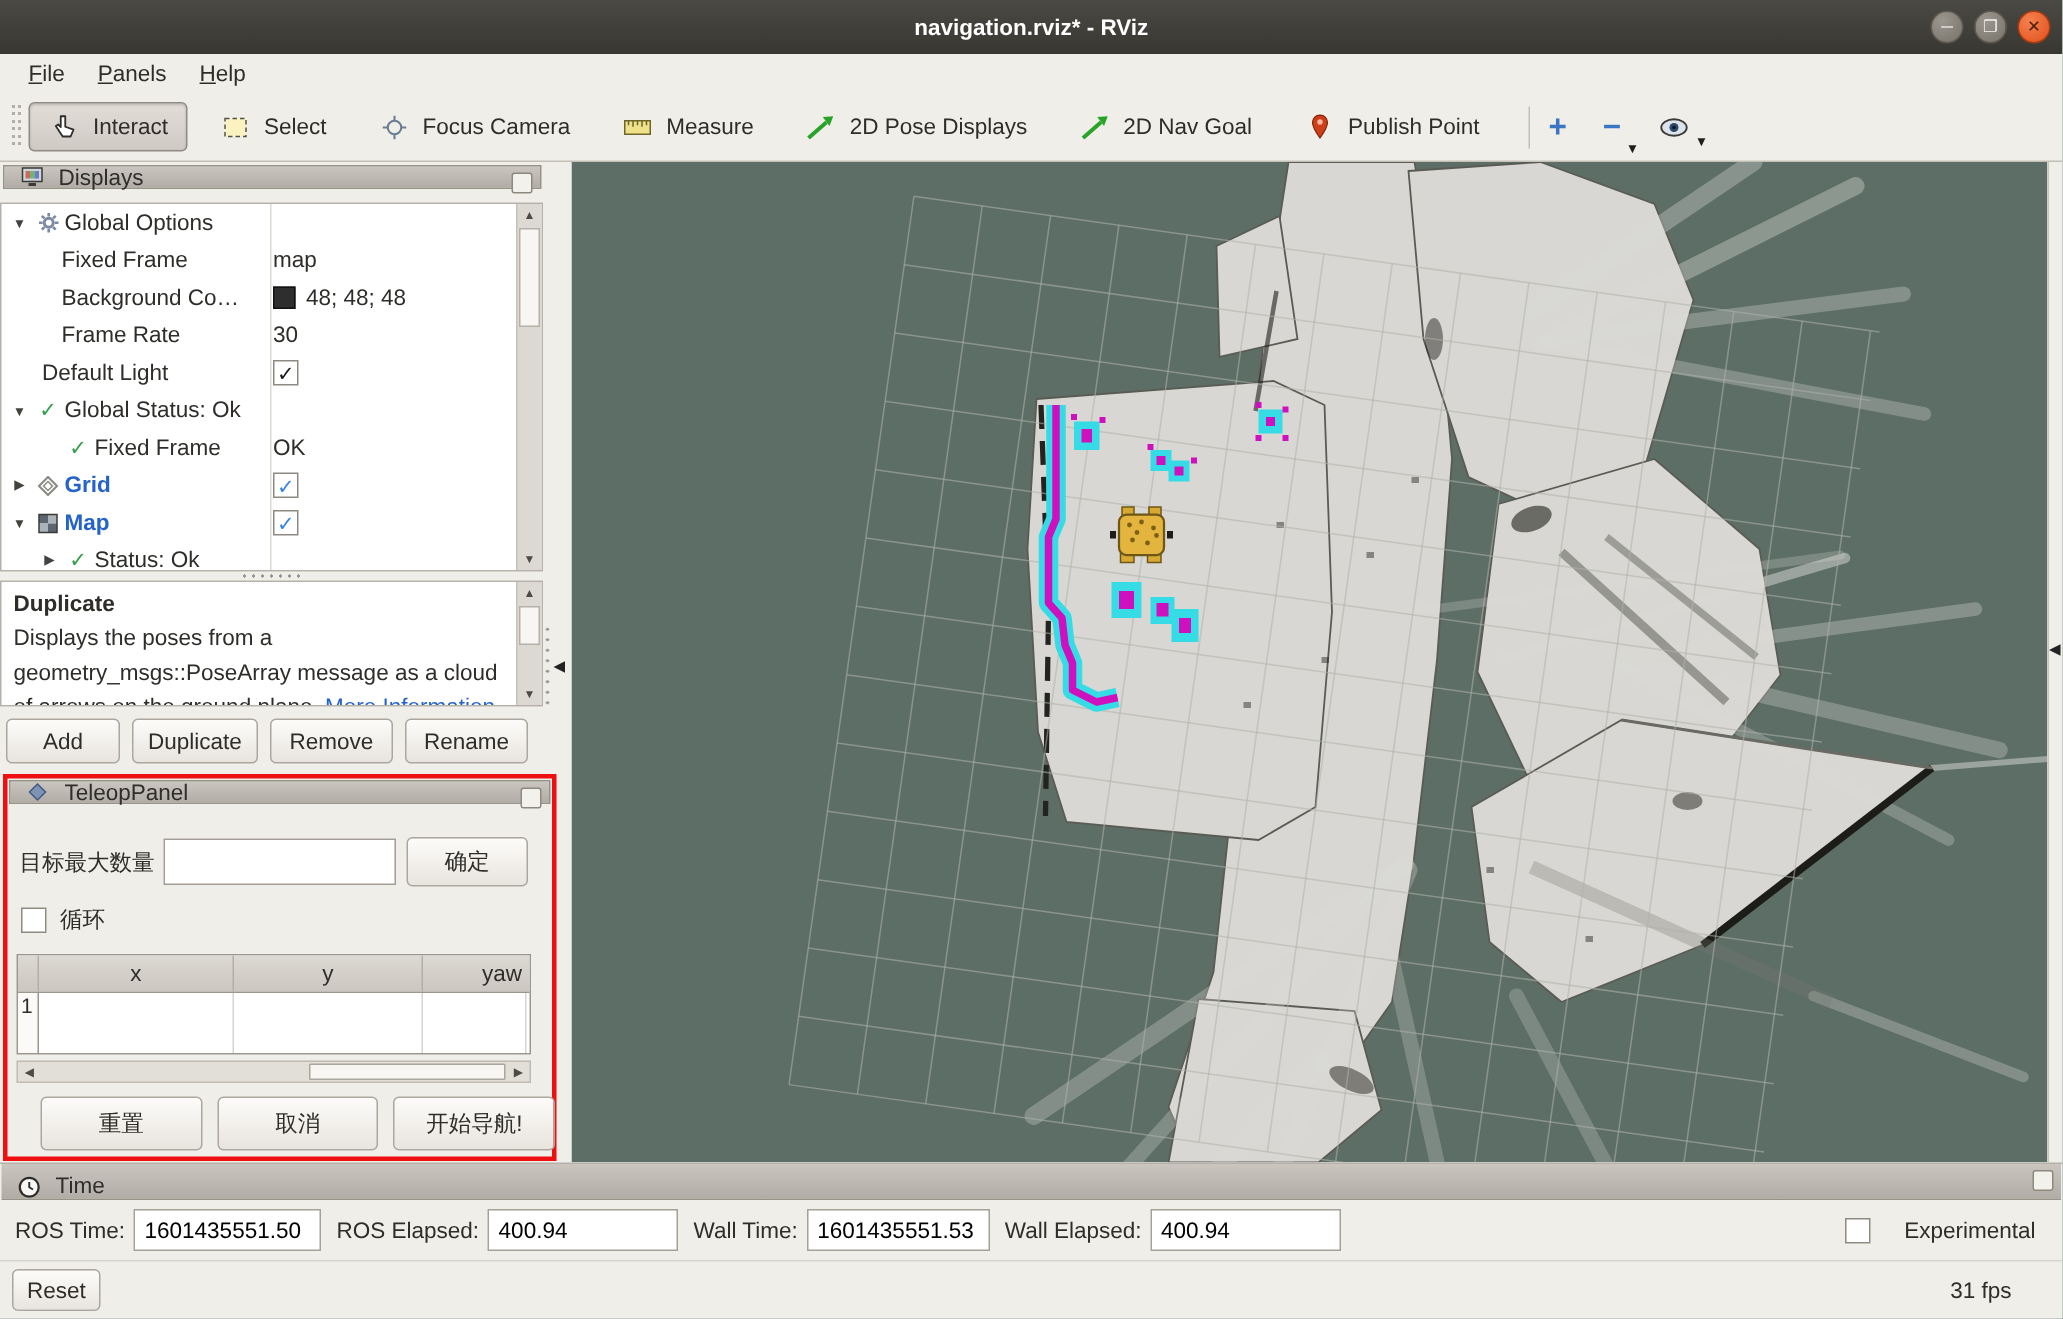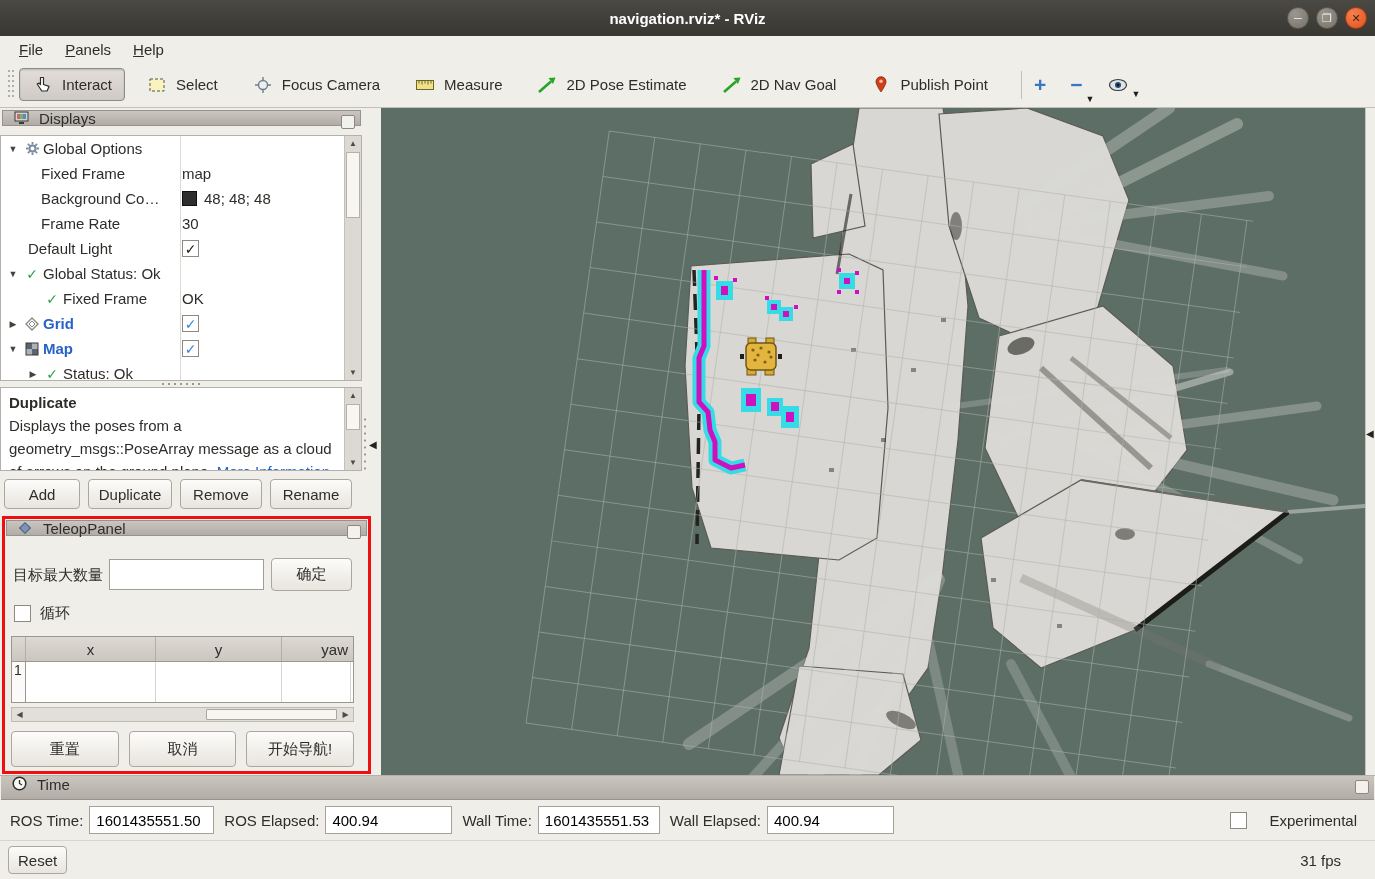--- a/index.html
+++ b/index.html
@@ -70,21 +70,21 @@
 .ttable{position:absolute;top:117px;left:6px;width:343px;background:#fff;border:1px solid #9b968e}
 .thead{display:flex;height:25px;background:linear-gradient(#dcd8d2,#cbc7c0);border-bottom:1px solid #9b968e;font-size:15px}
 .th{display:flex;align-items:center;justify-content:center;border-right:1px solid #b3afa7}
 .th:last-child{border-right:none;justify-content:flex-end;padding-right:3px}
 .trowb{display:flex;height:40px}
 .td{border-right:1px solid #d8d5cf}
 .td.idx{background:#fbfaf8;border-right:1px solid #9b968e;font-size:14px;display:flex;align-items:flex-start;padding-left:2px}
 .hscroll{position:absolute;top:188px;left:6px;width:343px;height:15px;background:#e2dfd9;border:1px solid #c0bcb4}
 .harr{position:absolute;top:0;width:15px;height:13px;font-size:8px;color:#4e4b45;display:flex;align-items:center;justify-content:center}
 .hthumb{position:absolute;left:57%;right:16px;top:1px;bottom:1px;background:#f7f6f2;border:1px solid #aaa69e;border-radius:1px}
-.tbtns{position:absolute;top:212px;left:6px;width:343px;display:flex;gap:10px}
+.tbtns{position:absolute;top:212px;left:22px;width:343px;display:flex;gap:10px}
 .tbtns .btn{flex:1;height:36px}
 
 .divider-handle{position:absolute;left:363px;top:300px;width:17px;height:72px;display:flex;align-items:center;gap:1px}
 .dh-dots{width:5px;height:56px;background-image:radial-gradient(circle,#97938b 1px,transparent 1.2px);background-size:4px 7px;background-repeat:repeat-y}
 .dh-arrow{font-size:10px;color:#232323}
 #right-strip{width:10px;background:var(--panel);border-left:1px solid #c8c4bd;position:relative}
 #right-strip .dh-arrow{position:absolute;top:320px;left:0px}
 
 #viewport-wrap{width:984px;height:667px;position:relative}
 .vpbg{fill:var(--vp-bg)}
@@ -92,21 +92,21 @@
 #vp-streaks line{stroke:#dadad6;stroke-linecap:round}
 .gline{stroke:var(--grid);stroke-opacity:.55;stroke-width:1}
 .cyP{fill:none;stroke:var(--cyan);stroke-width:13;stroke-linejoin:round}
 .mgP{fill:none;stroke:var(--magenta);stroke-width:5;stroke-linejoin:round}
 .cyR{fill:var(--cyan)} .mgR{fill:var(--magenta)}
 .rb{fill:var(--robot);stroke:#6e5716;stroke-width:1.5}
 .rbn{fill:#d7a832;stroke:#6e5716;stroke-width:1}
 
 
 #time{height:65px;border-top:1px solid #b5b1aa;position:relative;background:var(--panel)}
-.time-header{height:24px;margin:0 1px;background:linear-gradient(var(--hdr1),var(--hdr2));border-bottom:1px solid #979389;display:flex;align-items:flex-start;gap:7px;padding-left:7px;font-size:15px;position:relative}
+.time-header{height:24px;margin:0 1px;background:linear-gradient(var(--hdr1),var(--hdr2));border-bottom:1px solid #979389;display:flex;align-items:flex-end;gap:7px;padding-left:7px;font-size:15px;position:relative}
 .time-fields{display:flex;align-items:center;height:40px;padding:0 10px;font-size:15px}
 .tf-label{margin:0 6px 0 10px;white-space:nowrap}
 .tf-label:first-child{margin-left:0}
 .tf-input{height:28px;border:1px solid #a5a098;background:#fff;padding:0 6px;font:inherit;font-size:15px}
 .exp-wrap{margin-left:auto;display:flex;align-items:center;gap:22px;margin-right:8px}
 #status{height:39px;border-top:1px solid #d8d5ce;display:flex;align-items:center;font-size:15px;padding:0 8px;background:var(--panel)}
 .reset-btn{height:28px;padding:0 9px}
 .help{margin-left:10px;white-space:nowrap}
 .fps{margin-left:auto;margin-right:26px}
 </style>
@@ -167,21 +167,21 @@
           </span>
           <span>Measure</span>
         </div>
         <div class="tool">
           <span class="ticn">
             <svg width="18" height="16">
               <path d="M1 15 L13 4.5" stroke="#27a327" stroke-width="2.6"></path>
               <path d="M10.5 1 L17.5 .5 L15 7 Z" fill="#27a327"></path>
             </svg>
           </span>
-          <span>2D Pose Estimate</span>
+          <span>2D Pose Displays</span>
         </div>
         <div class="tool">
           <span class="ticn">
             <svg width="18" height="16">
               <path d="M1 15 L13 4.5" stroke="#27a327" stroke-width="2.6"></path>
               <path d="M10.5 1 L17.5 .5 L15 7 Z" fill="#27a327"></path>
             </svg>
           </span>
           <span>2D Nav Goal</span>
         </div>

